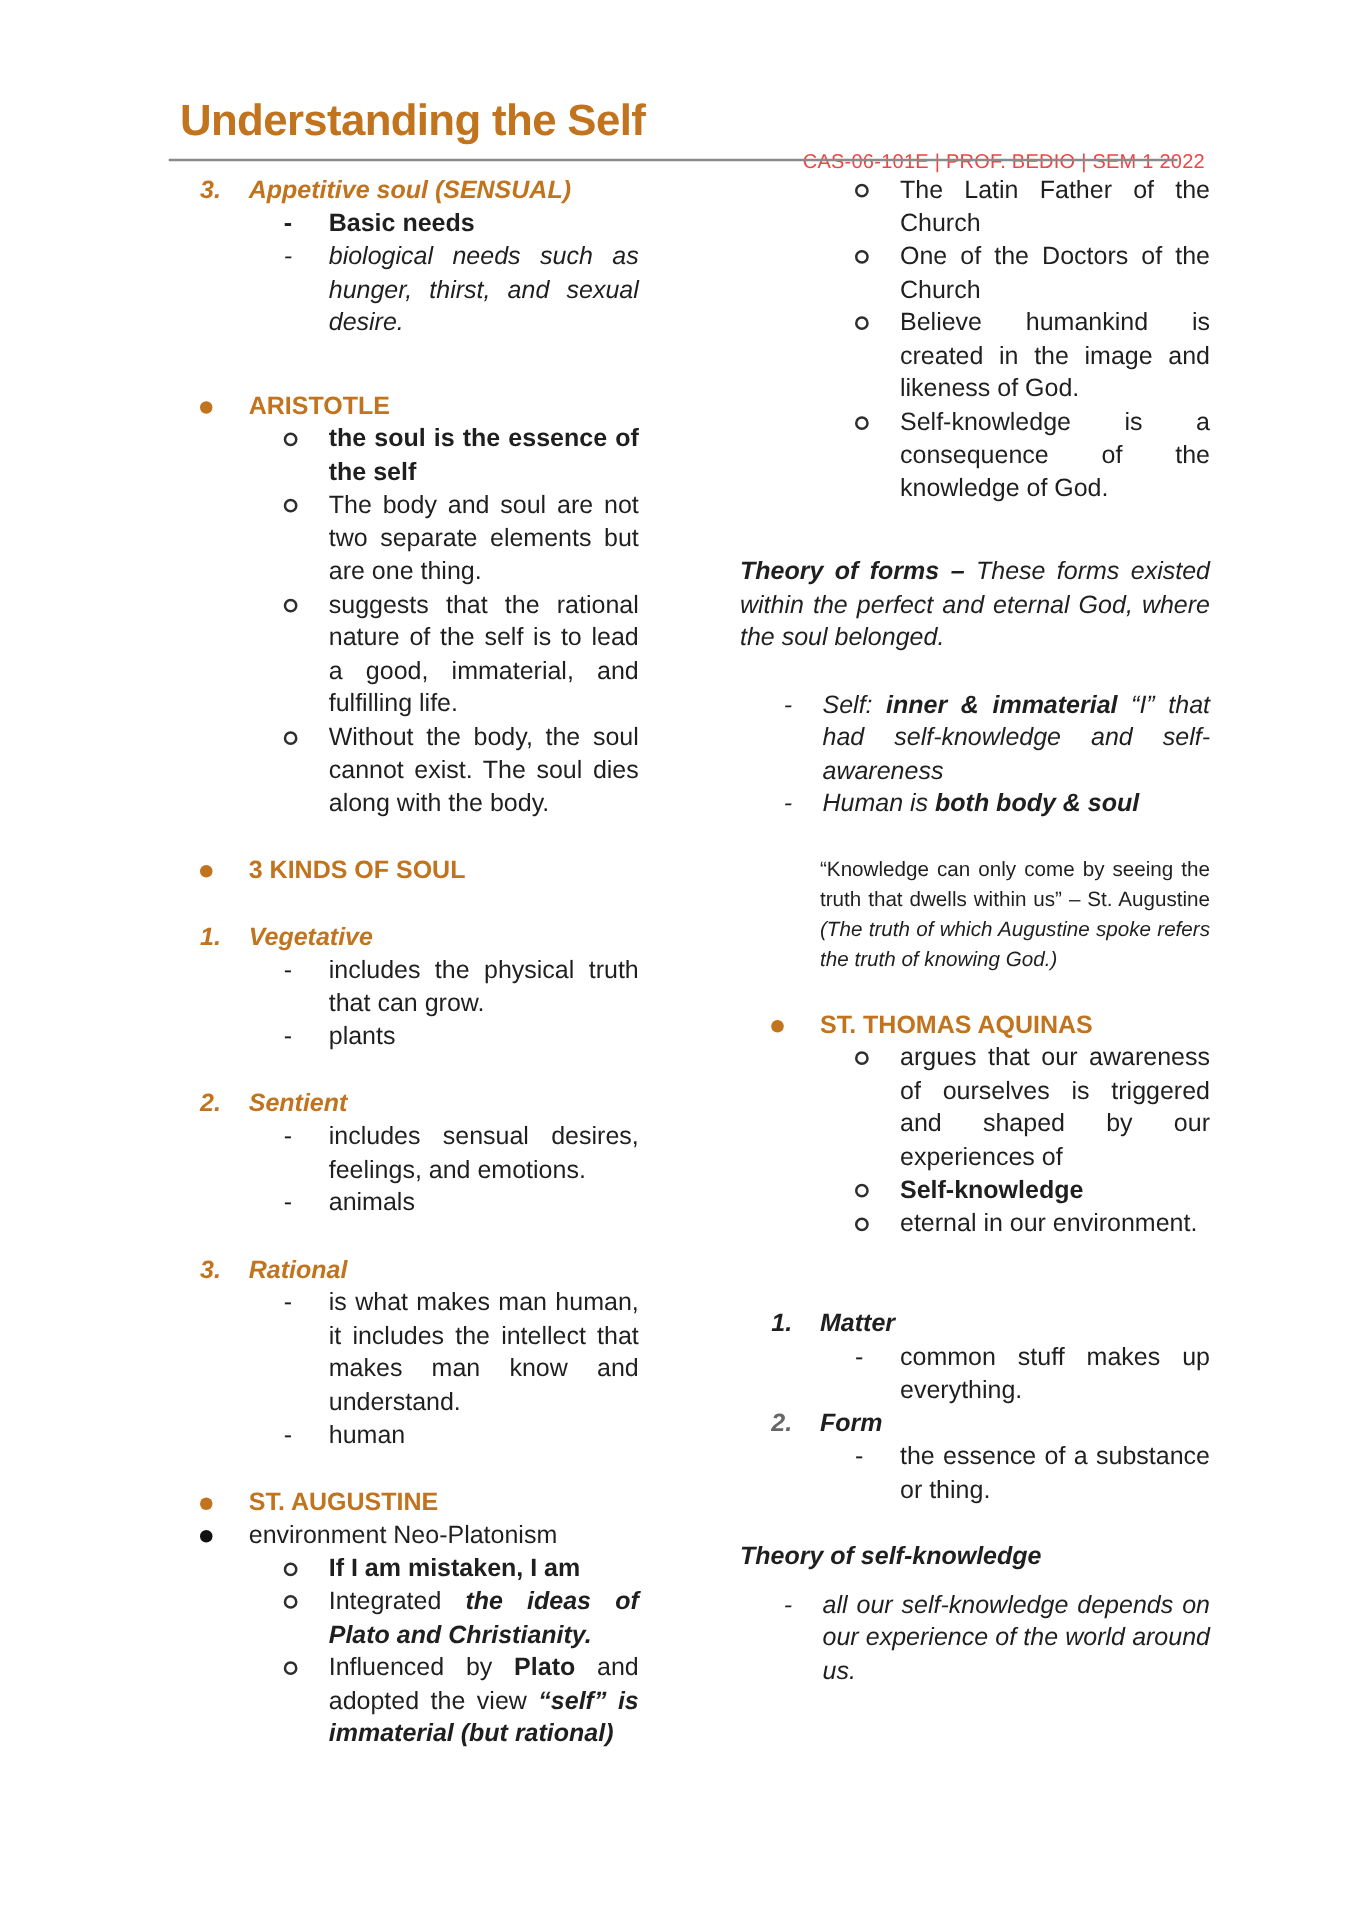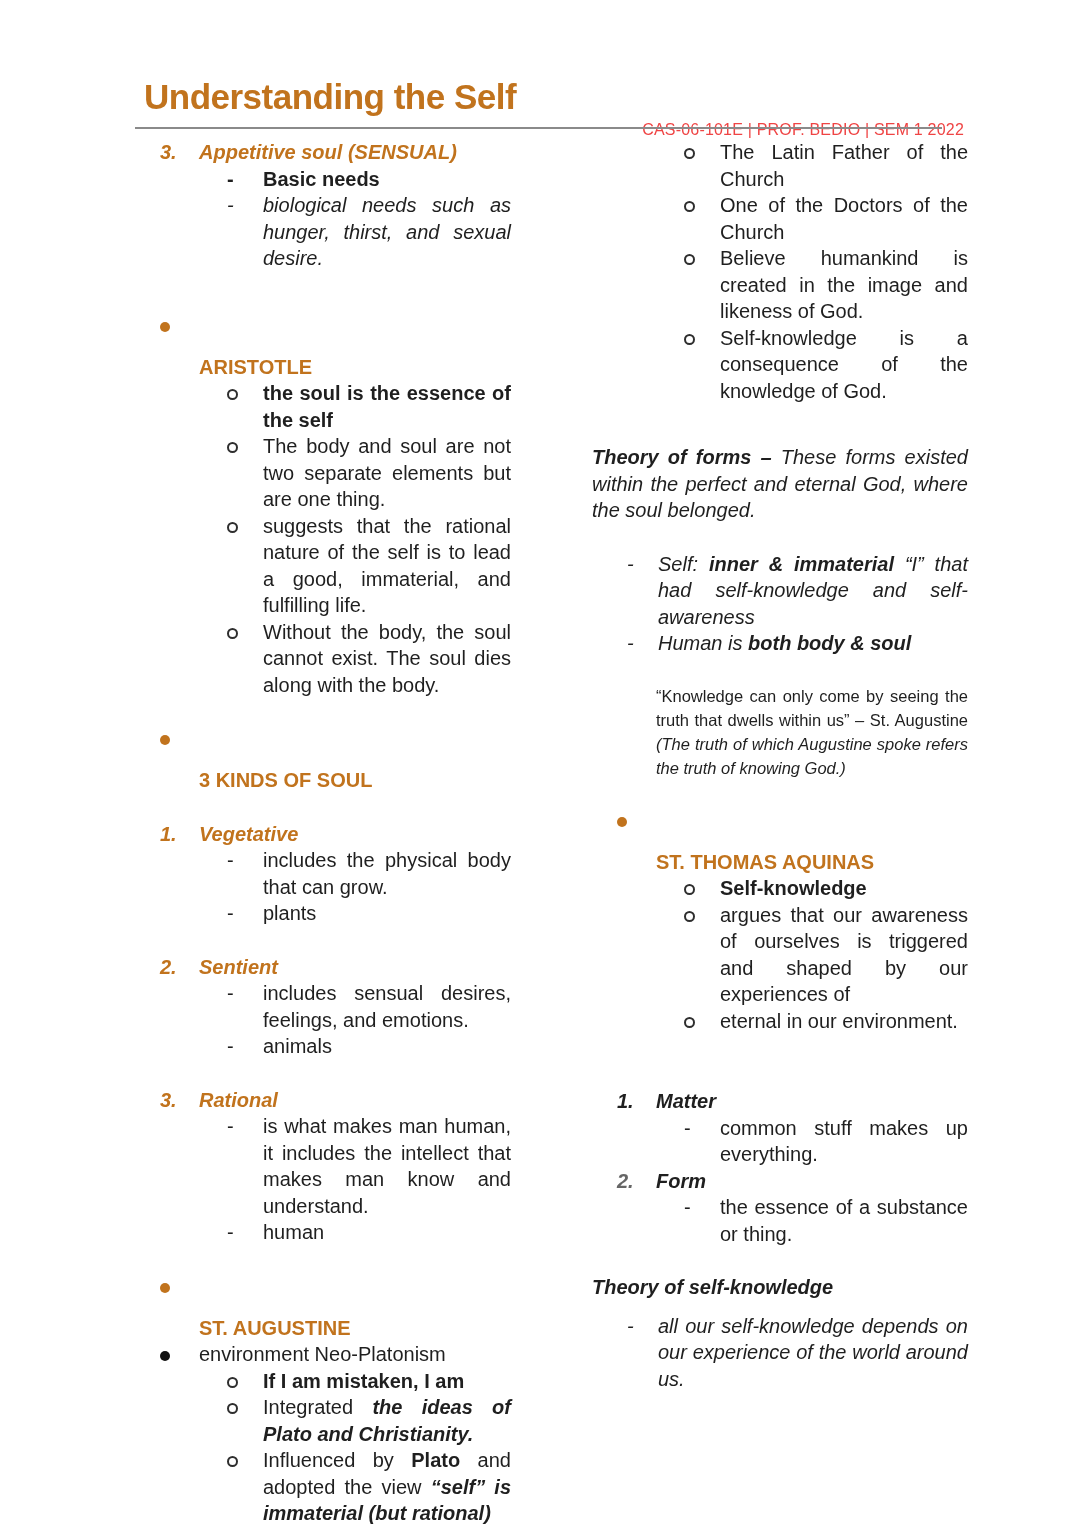--- a/index.html
+++ b/index.html
@@ -24,21 +24,21 @@
   .row{display:flex;align-items:flex-start;}
   .row .body{flex:1 1 auto;text-align:justify;}
   .row .marker{flex:0 0 auto;}
 
   
   .lvl-head{padding-left:25px;}  .lvl-head .marker{width:39px;}
   .lvl-item{padding-left:92px;}  .lvl-item .marker{width:36px;}
   .lvl-shallow{padding-left:35px;} .lvl-shallow .marker{width:31px;}
 
   .heading .body{text-align:left;font-weight:bold;}
-  .heading.accent .body{color:var(--accent,#C1731D);margin-top:42px;}
+  .heading.accent .body{color:var(--accent,#C1731D);}
   .numhead .body{text-align:left;}
 
   
   .dot{display:inline-block;width:10px;height:10px;border-radius:50%;
        background:#111;margin-top:8px;}
   .dot.accent{background:var(--accent,#C1731D);}
   .ring{display:inline-block;width:7px;height:7px;border-radius:50%;
         border:2px solid #2e2e2e;margin-top:8px;background:transparent;}
   .nummark{font-weight:bold;font-style:italic;}
   .nummark.accent{color:var(--accent,#C1731D);}
@@ -108,21 +108,21 @@
         <span class="marker"><span class="dot accent"></span></span>
         <div class="body"><span class="rb raccent">3 KINDS OF SOUL</span></div>
       </div>
       <div class="gap"></div>
       <div class="row lvl-head numhead">
         <span class="marker"><span class="nummark accent">1.</span></span>
         <div class="body"><span class="rbi raccent">Vegetative</span></div>
       </div>
       <div class="row lvl-item">
         <span class="marker"><span class="dashmark">-</span></span>
-        <div class="body"><span>includes the physical body that can grow.</span></div>
+        <div class="body"><span>includes the physical truth that can grow.</span></div>
       </div>
       <div class="row lvl-item">
         <span class="marker"><span class="dashmark">-</span></span>
         <div class="body"><span>plants</span></div>
       </div>
       <div class="gap"></div>
       <div class="row lvl-head numhead">
         <span class="marker"><span class="nummark accent">2.</span></span>
         <div class="body"><span class="rbi raccent">Sentient</span></div>
       </div>
@@ -199,25 +199,25 @@
       </div>
       <div class="gap"></div>
       <div class="quote"><span>“Knowledge can only come by seeing the truth that dwells within us” – St. Augustine </span><span class="ri">(The truth of which Augustine spoke refers the truth of knowing God.)</span></div>
       <div class="gap"></div>
       <div class="row lvl-head heading accent">
         <span class="marker"><span class="dot accent"></span></span>
         <div class="body"><span class="rb raccent">ST. THOMAS AQUINAS</span></div>
       </div>
       <div class="row lvl-item">
         <span class="marker"><span class="ring"></span></span>
+        <div class="body"><span>argues that our awareness of ourselves is triggered and shaped by our experiences of</span></div>
+      </div>
+      <div class="row lvl-item">
+        <span class="marker"><span class="ring"></span></span>
         <div class="body"><span class="rb">Self-knowledge</span></div>
-      </div>
-      <div class="row lvl-item">
-        <span class="marker"><span class="ring"></span></span>
-        <div class="body"><span>argues that our awareness of ourselves is triggered and shaped by our experiences of</span></div>
       </div>
       <div class="row lvl-item">
         <span class="marker"><span class="ring"></span></span>
         <div class="body"><span>eternal in our environment.</span></div>
       </div>
       <div class="gap"></div>
       <div class="gap"></div>
       <div class="row lvl-head numhead">
         <span class="marker"><span class="nummark">1.</span></span>
         <div class="body"><span class="rbi">Matter</span></div>

